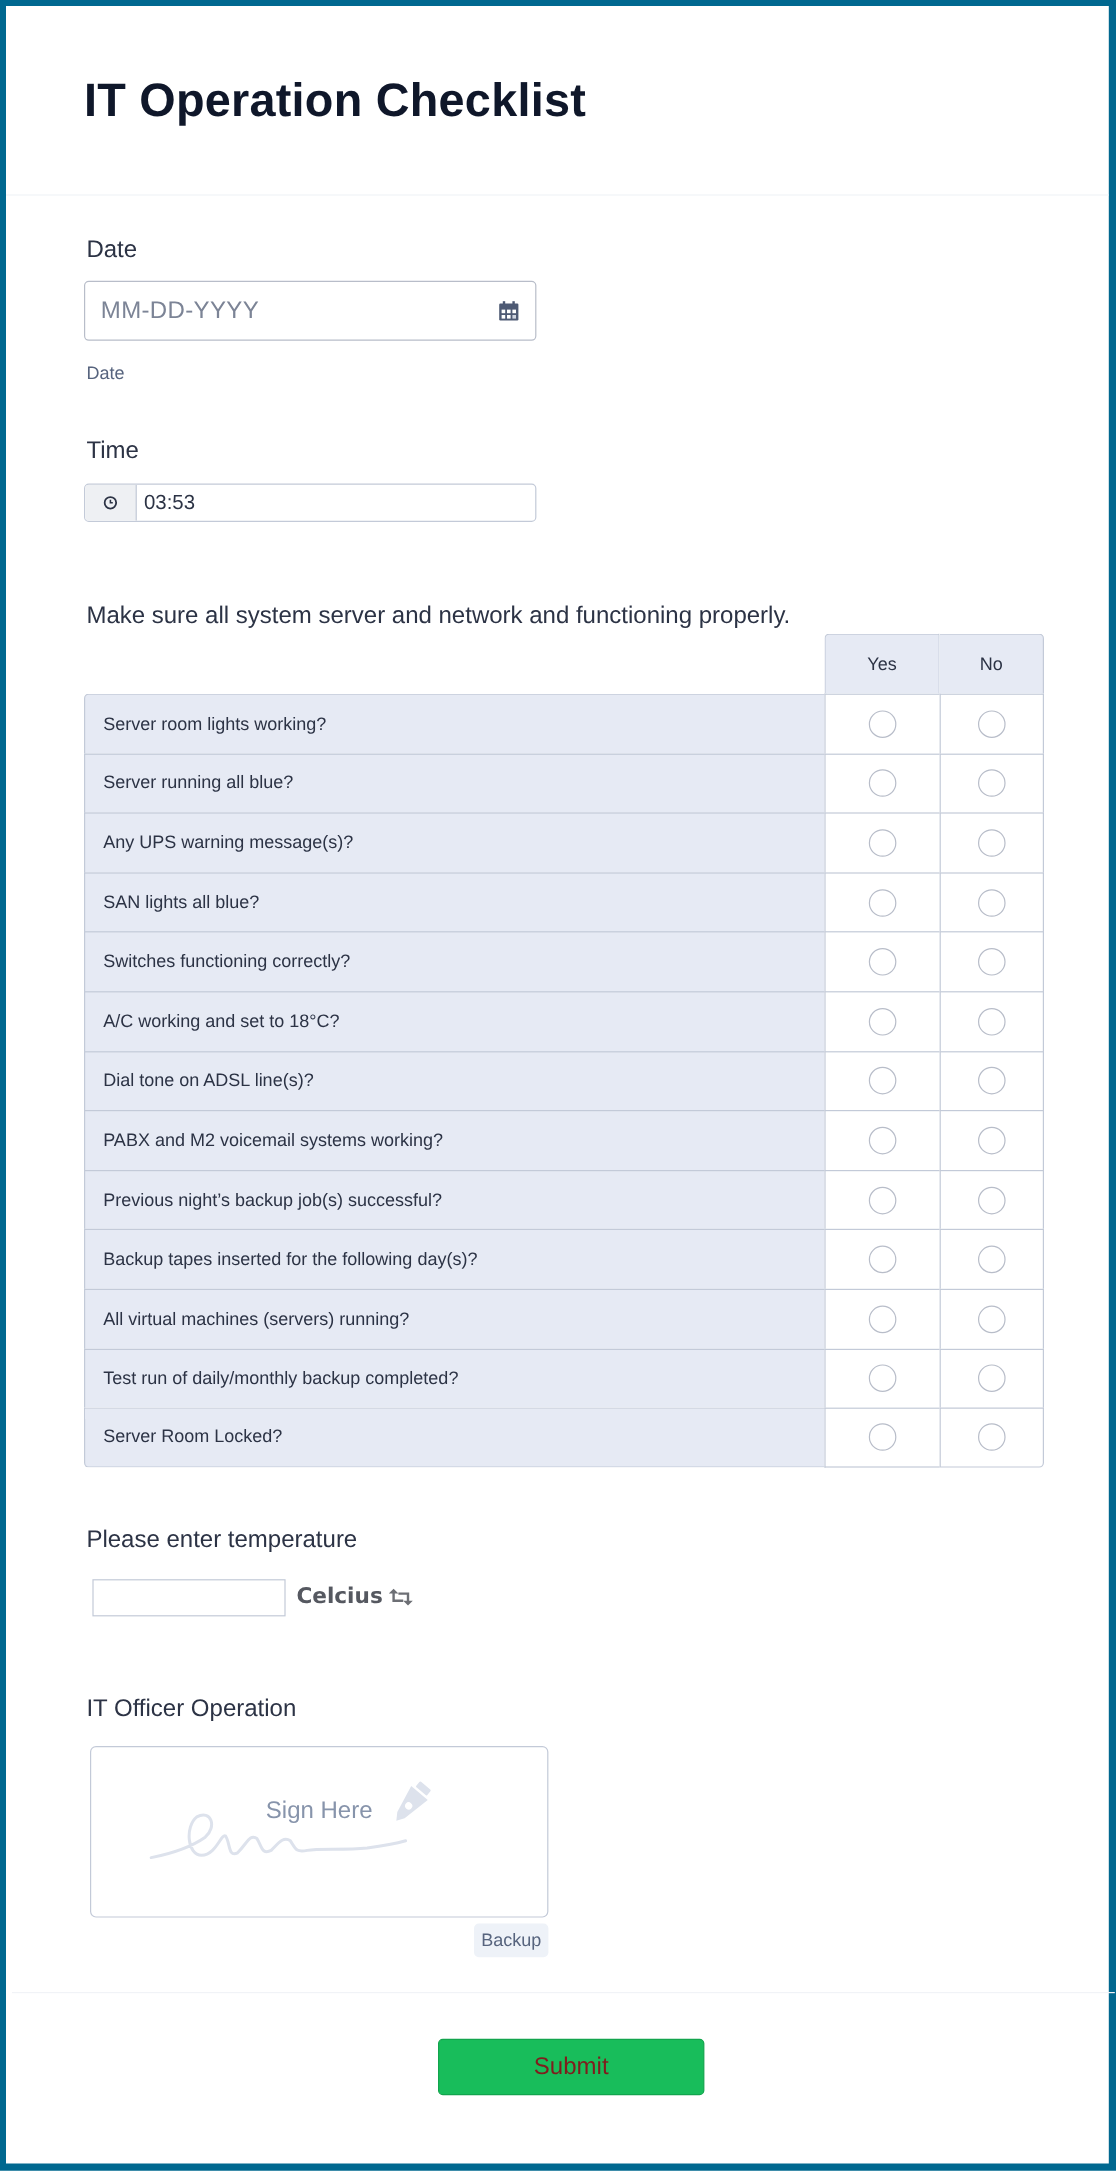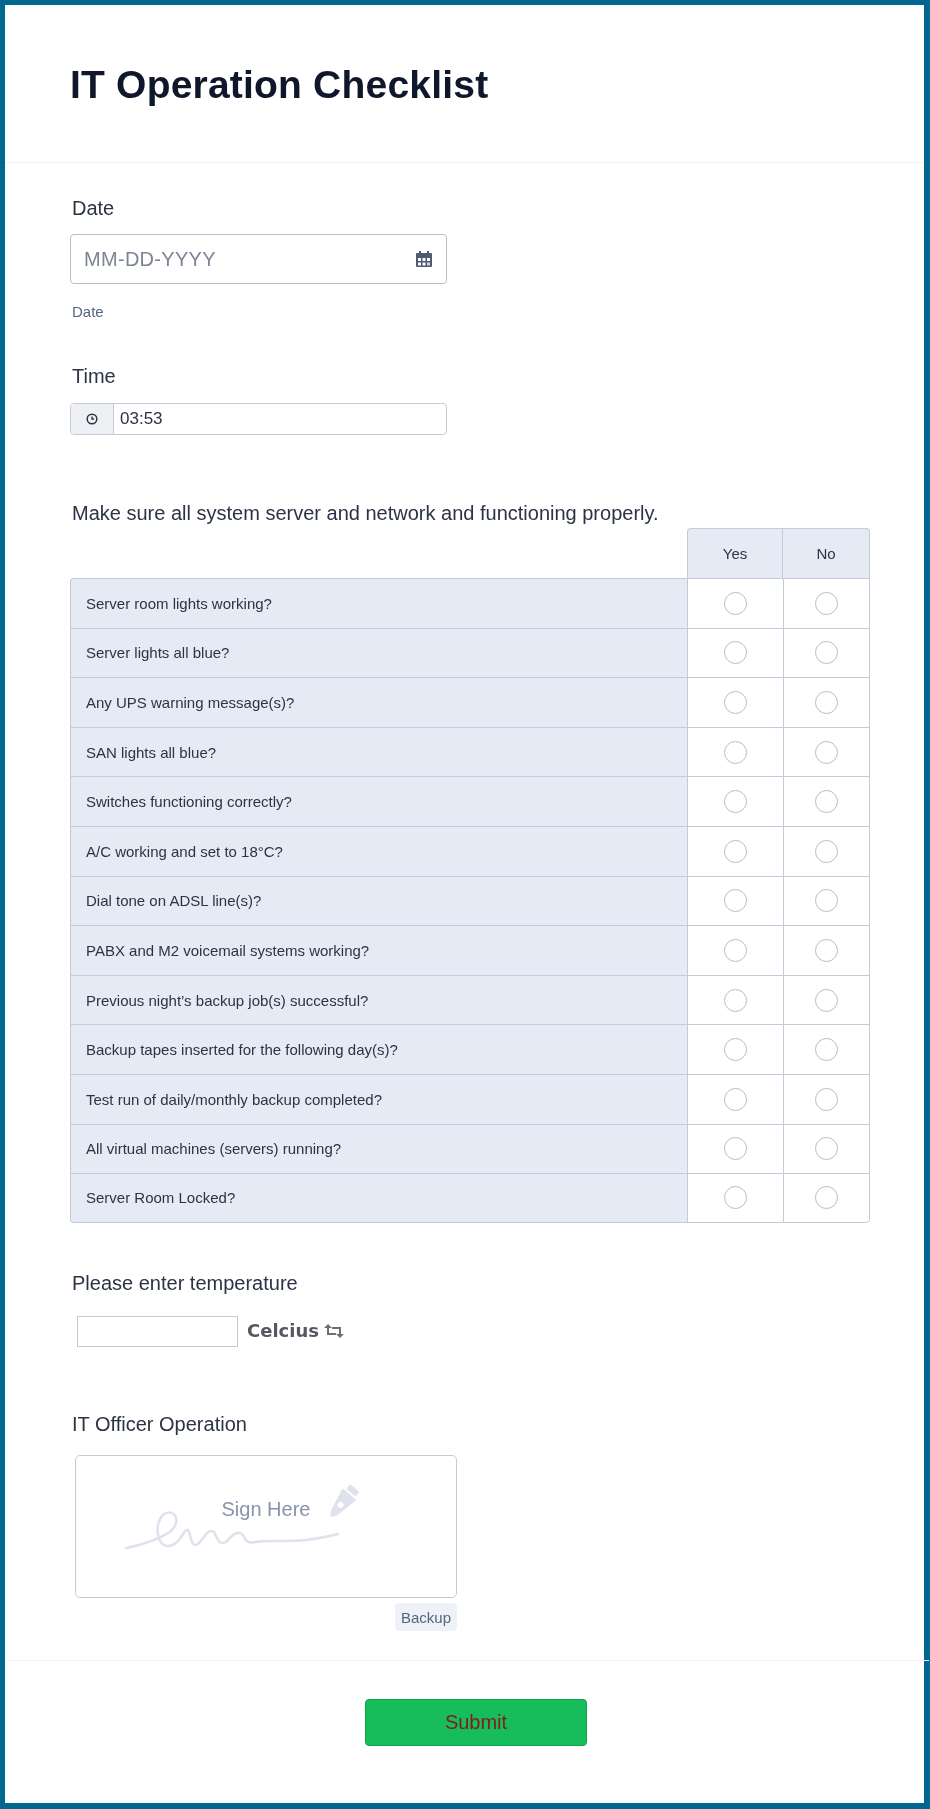--- a/index.html
+++ b/index.html
@@ -103,21 +103,21 @@
         <div class="mrow">
           <div class="q">Server room lights working?</div>
           <div class="cell yes">
             <span class="radio"></span>
           </div>
           <div class="cell no">
             <span class="radio"></span>
           </div>
         </div>
         <div class="mrow">
-          <div class="q">Server lights all blue?</div>
+          <div class="q">Server running all blue?</div>
           <div class="cell yes">
             <span class="radio"></span>
           </div>
           <div class="cell no">
             <span class="radio"></span>
           </div>
         </div>
         <div class="mrow">
           <div class="q">Any UPS warning message(s)?</div>
           <div class="cell yes">
@@ -184,30 +184,30 @@
         <div class="mrow">
           <div class="q">Backup tapes inserted for the following day(s)?</div>
           <div class="cell yes">
             <span class="radio"></span>
           </div>
           <div class="cell no">
             <span class="radio"></span>
           </div>
         </div>
         <div class="mrow">
+          <div class="q">All virtual machines (servers) running?</div>
+          <div class="cell yes">
+            <span class="radio"></span>
+          </div>
+          <div class="cell no">
+            <span class="radio"></span>
+          </div>
+        </div>
+        <div class="mrow">
           <div class="q">Test run of daily/monthly backup completed?</div>
-          <div class="cell yes">
-            <span class="radio"></span>
-          </div>
-          <div class="cell no">
-            <span class="radio"></span>
-          </div>
-        </div>
-        <div class="mrow">
-          <div class="q">All virtual machines (servers) running?</div>
           <div class="cell yes">
             <span class="radio"></span>
           </div>
           <div class="cell no">
             <span class="radio"></span>
           </div>
         </div>
         <div class="mrow">
           <div class="q">Server Room Locked?</div>
           <div class="cell yes">

